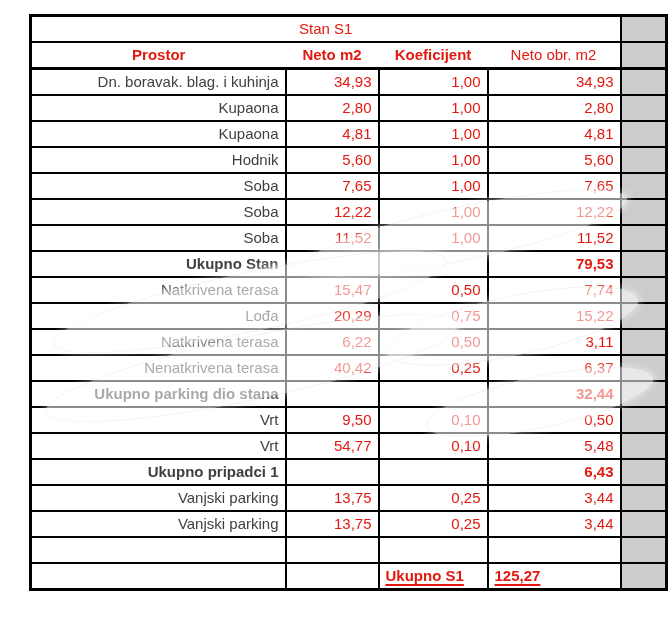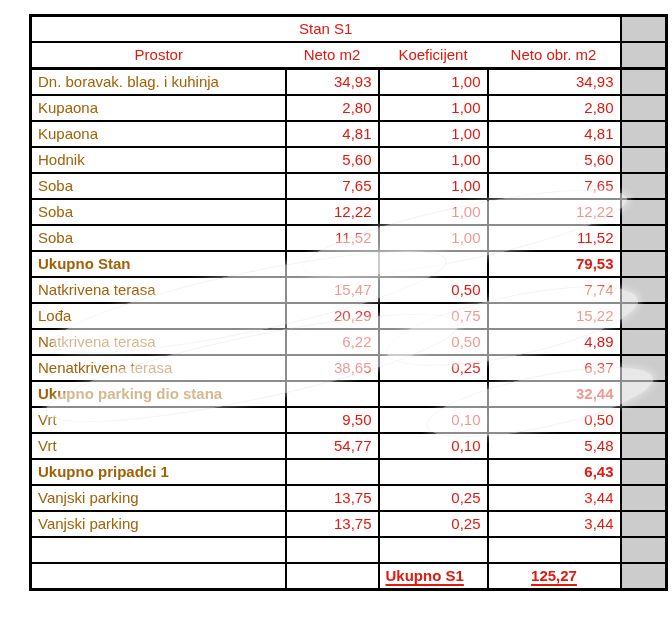--- a/index.html
+++ b/index.html
@@ -27,32 +27,32 @@
     padding:1px 6px;
     overflow:hidden;white-space:nowrap;
     color:#000;
   }
   tr.title-row td.title{
     color:var(--red);text-align:center;
   }
   tr.header-row td{
     color:var(--red);text-align:center;border-bottom-width:3px;
   }
-  tr.header-row td.sep{border-right-style:hidden;}
-  td.lbl{text-align:left;color:#a16207;}
+  tr.header-row td.sep{border-right-style:hidden;font-weight:bold;}
+  td.lbl{text-align:right;color:#404040;}
   td.num{text-align:right;color:var(--red);}
   td.gray{background:var(--gray);padding:0;}
   tr.total td.lbl{font-weight:700;}
   tr.total td.obr{font-weight:700;border-radius:7px;}
   tr.footer-row td.f-label{
     color:var(--red);font-weight:700;text-align:left;
     text-decoration:underline;text-decoration-thickness:2px;text-underline-offset:3px;margin-left:28px;
   }
   tr.footer-row td.f-value{
-    color:var(--red);font-weight:700;text-align:center;
+    color:var(--red);font-weight:700;text-align:left;
     text-decoration:underline;text-decoration-thickness:2px;text-underline-offset:3px;border-radius:12px;
   }
   
   .watermark{position:absolute;left:0;top:0;width:636px;height:615px;pointer-events:none;}
   .wm-blob{
     position:absolute;border-radius:50%;
     background:rgba(255,255,255,0.55);
     box-shadow:0 0 6px 3px rgba(255,255,255,0.35);
     border:1px solid rgba(140,140,140,0.10);
     transform:rotate(-12deg);
@@ -151,26 +151,26 @@
           <td class="lbl">Lođa</td>
           <td class="num">20,29</td>
           <td class="num">0,75</td>
           <td class="num obr">15,22</td>
           <td class="gray"></td>
         </tr>
         <tr>
           <td class="lbl">Natkrivena terasa</td>
           <td class="num">6,22</td>
           <td class="num">0,50</td>
-          <td class="num obr">4,89</td>
+          <td class="num obr">3,11</td>
           <td class="gray"></td>
         </tr>
         <tr>
           <td class="lbl">Nenatkrivena terasa</td>
-          <td class="num">38,65</td>
+          <td class="num">40,42</td>
           <td class="num">0,25</td>
           <td class="num obr">6,37</td>
           <td class="gray"></td>
         </tr>
         <tr class="total">
           <td class="lbl">Ukupno parking dio stana</td>
           <td class="num"></td>
           <td class="num"></td>
           <td class="num obr">32,44</td>
           <td class="gray"></td>

